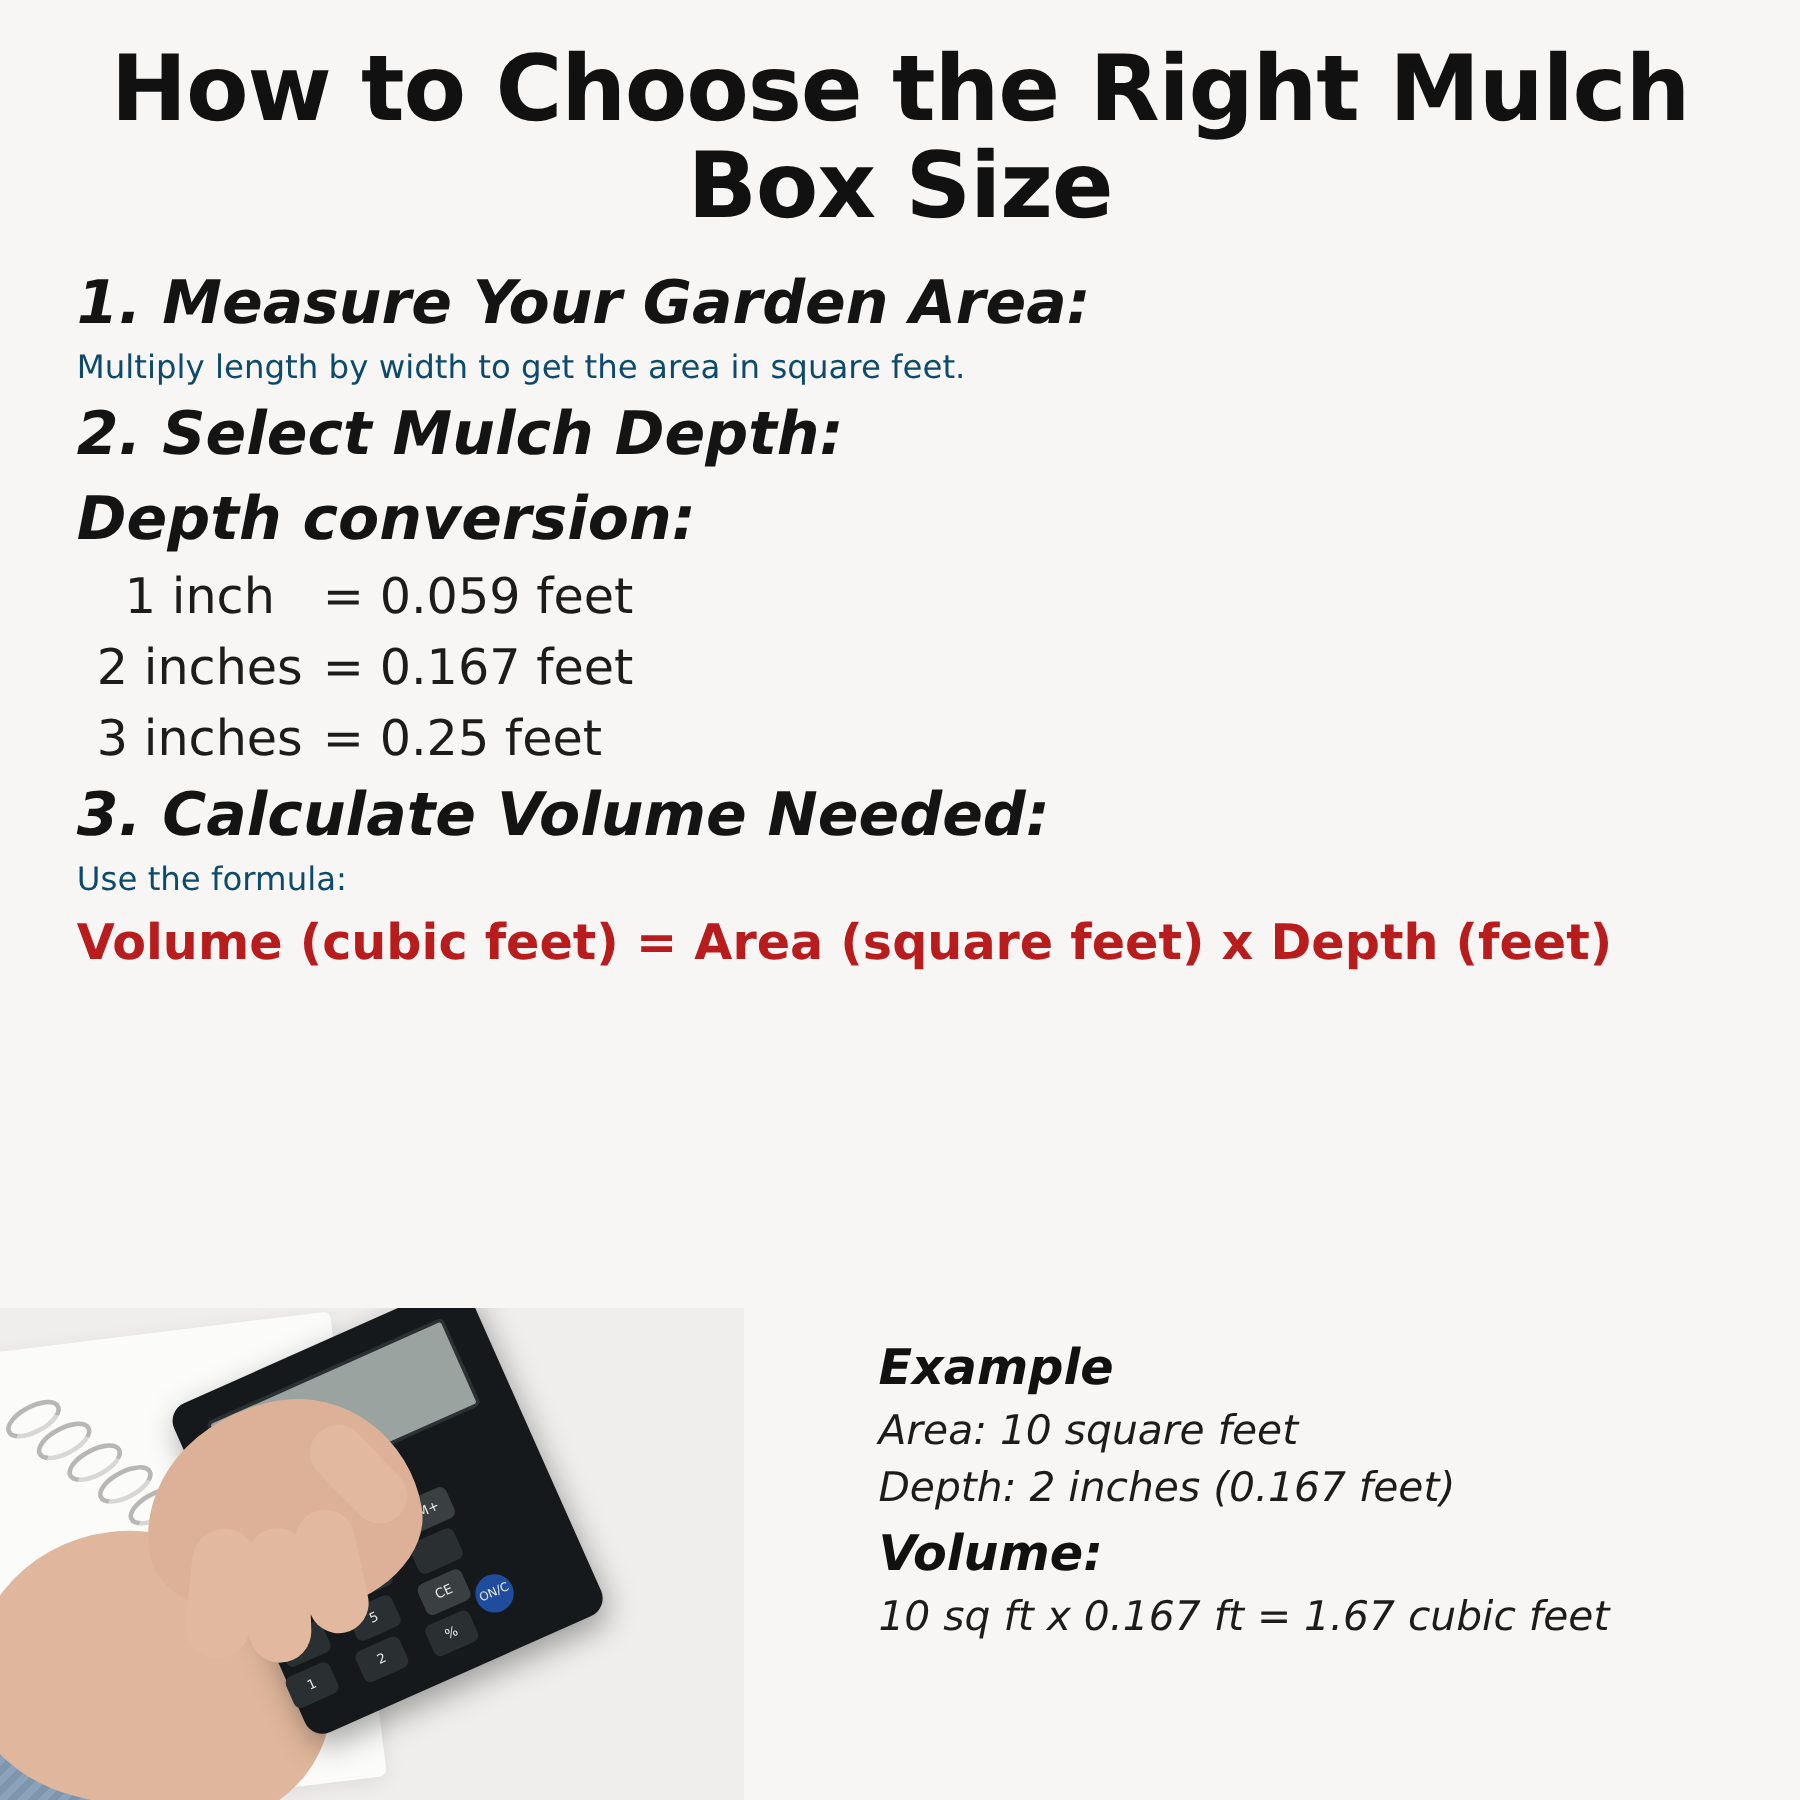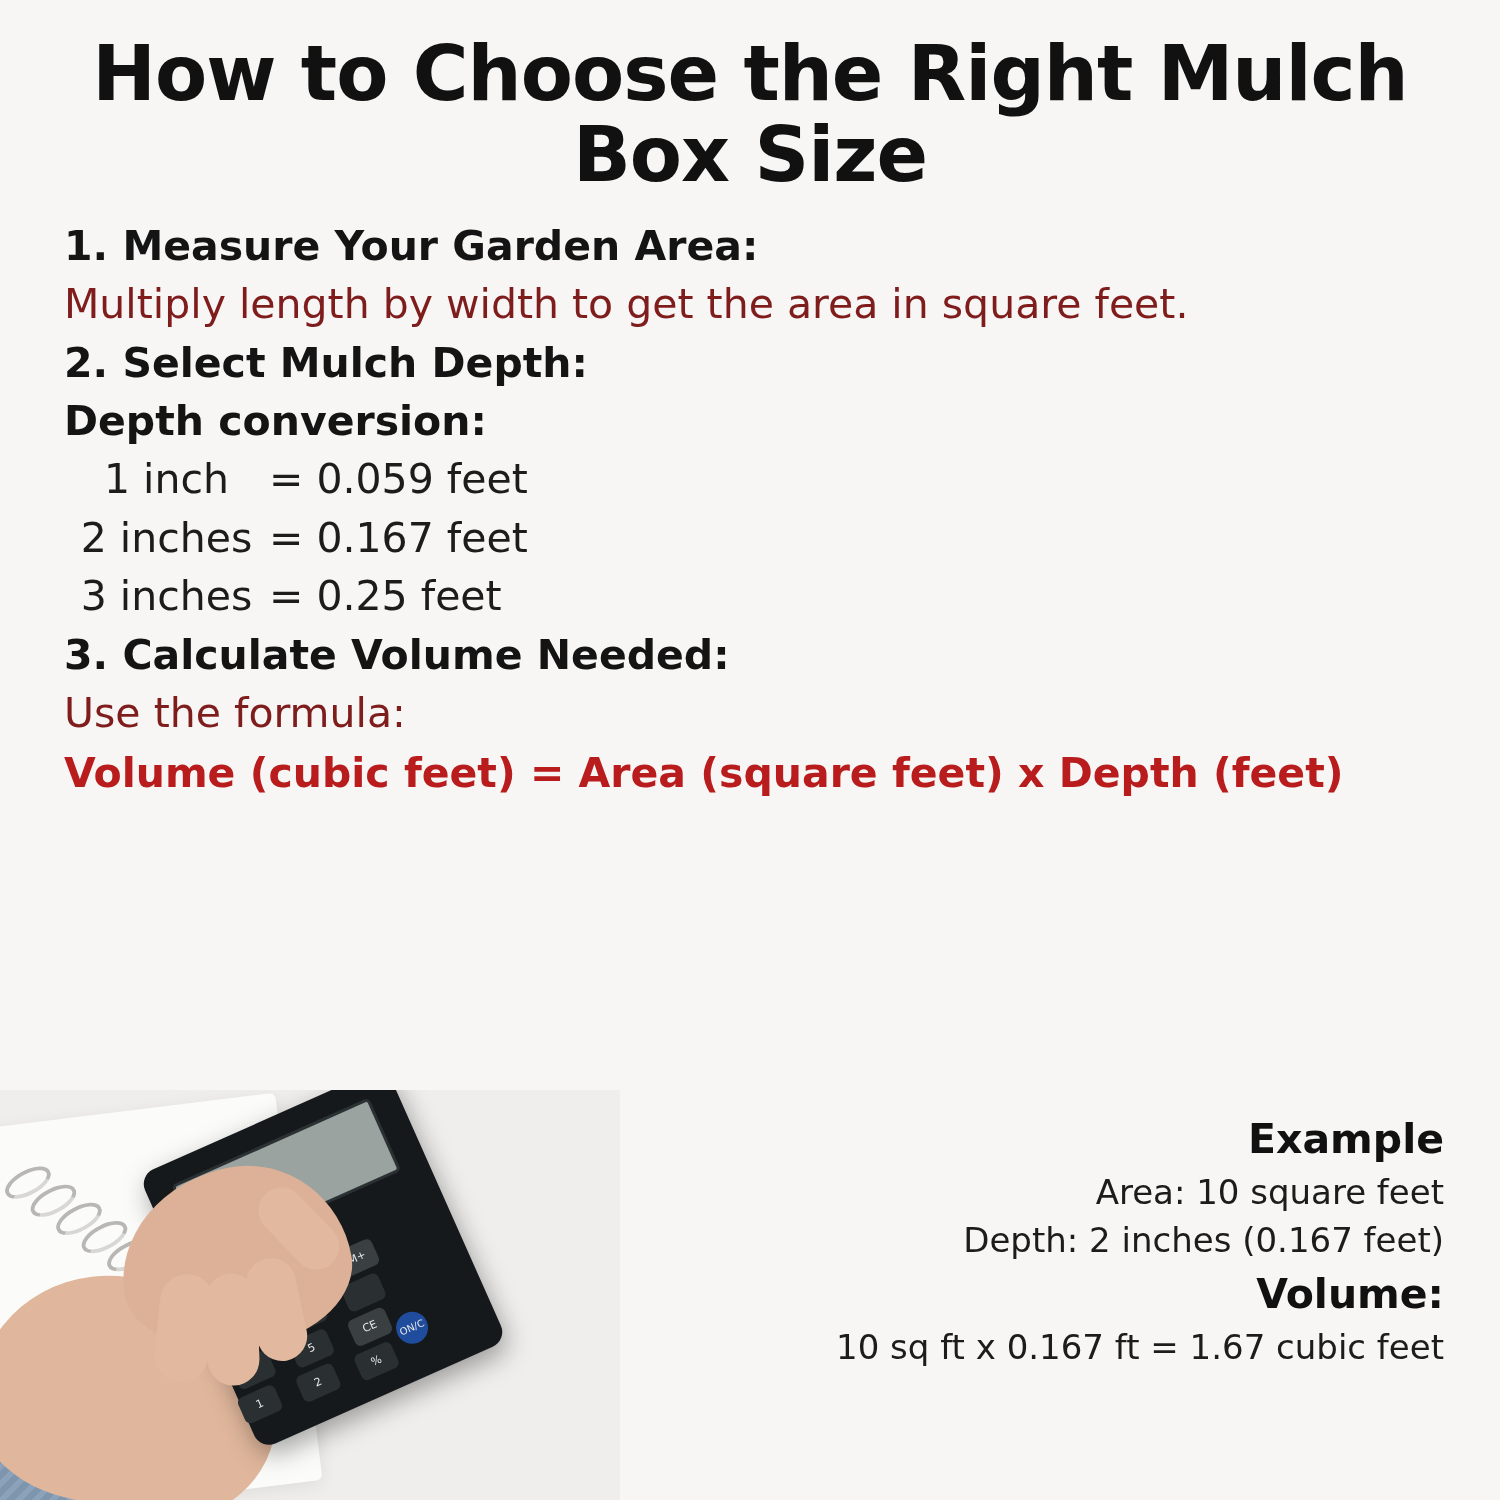--- a/index.html
+++ b/index.html
@@ -29,32 +29,33 @@
     text-align: center;
     letter-spacing: -1px;
     margin: 0 0 22px 0;
     color: #111;
   }
   .steps {
     margin: 0;
     padding: 0 8px;
   }
   .h-line {
-    font-size: 41px;
+    font-size: 50px;
     font-weight: 700;
     line-height: 1.42;
     margin: 0;
     color: #141414;
+    font-style: italic;
   }
   .p-line {
-    font-size: 41px;
+    font-size: 27px;
     font-weight: 400;
     line-height: 1.42;
     margin: 0;
-    color: #7f1d1d;
+    color: #0c4a6e;
   }
   .conv-row {
     font-size: 41px;
     font-weight: 400;
     line-height: 1.43;
     margin: 0;
     display: block;
     white-space: pre;
     color: #1c1c1c;
   }
@@ -74,24 +75,25 @@
   
   .bottom {
     position: absolute;
     left: 0;
     top: 1090px;
     width: 1500px;
     height: 410px;
   }
   .example {
     position: absolute;
-    right: 56px;
+    right: 68px;
     top: 20px;
     width: 700px;
-    text-align: right;
+    text-align: left;
+    font-style: italic;
   }
   .ex-h {
     font-size: 41px;
     font-weight: 700;
     line-height: 1.42;
     margin: 0;
     color: #111;
   }
   .ex-p {
     font-size: 34px;

